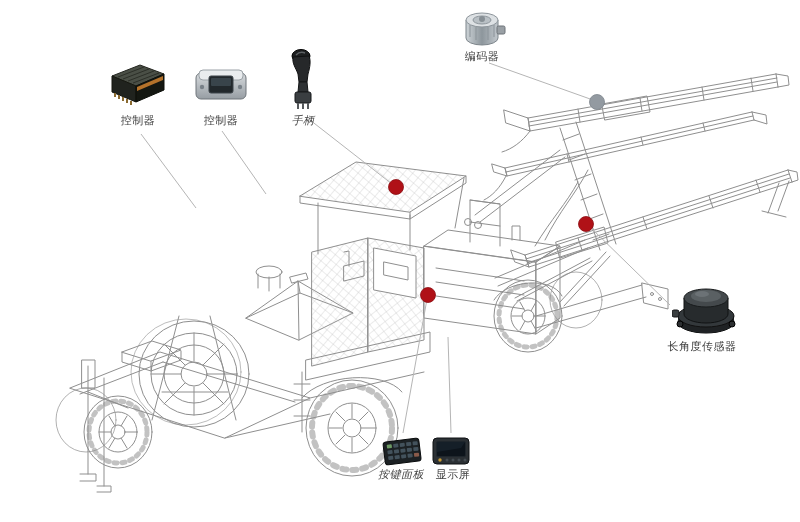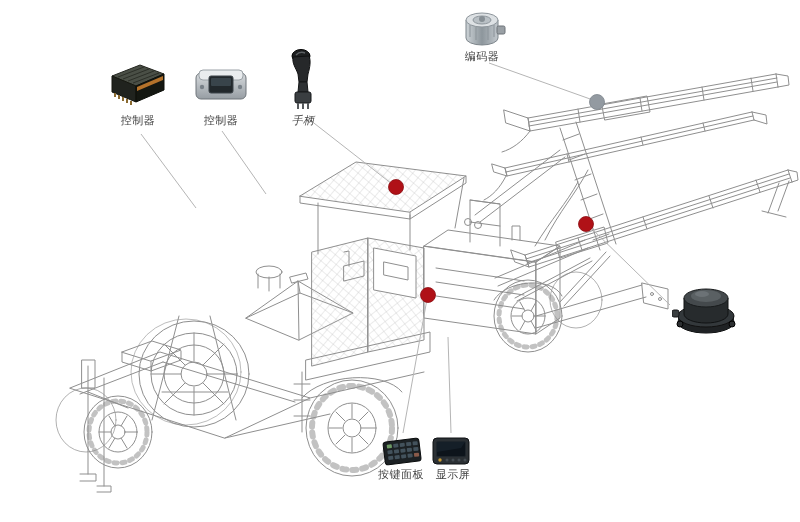--- a/index.html
+++ b/index.html
@@ -233,20 +233,21 @@
       <ellipse cx="34" cy="36" rx="28" ry="11" fill="#33383b" stroke="#111"></ellipse>
       <path d="M12,18 L12,34 A22,9 0 0 0 56,34 L56,18" fill="#272b2d" stroke="#101213"></path>
       <ellipse cx="34" cy="18" rx="22" ry="9" fill="#44494c" stroke="#191c1d"></ellipse>
       <ellipse cx="34" cy="16" rx="15" ry="6" fill="#5a6063"></ellipse>
       <ellipse cx="30" cy="14" rx="7" ry="3" fill="#71777a" opacity="0.8"></ellipse>
       <circle cx="8" cy="44" r="3" fill="#2c2f31" stroke="#000"></circle>
       <circle cx="60" cy="44" r="3" fill="#2c2f31" stroke="#000"></circle>
       <rect x="0" y="30" width="7" height="7" rx="2" fill="#3a3e40" stroke="#141517"></rect>
     </svg>
   </div>
+  <div class="clabel" style="left:648px;top:339px;width:108px;">长角度传感器</div>
 
   <div class="comp" style="left:380px;top:434px;">
     <svg width="44" height="33" viewBox="0 0 44 33">
       <g transform="rotate(-7 22 17)">
         <rect x="4" y="6" width="36" height="23" rx="3" fill="#1c2124" stroke="#0a0c0d"></rect>
         <g fill="#43525c">
           <rect x="7.5" y="9" width="5" height="3.8" rx="0.8" fill="#6e9a64"></rect>
           <rect x="14" y="9" width="5" height="3.8" rx="0.8"></rect>
           <rect x="20.5" y="9" width="5" height="3.8" rx="0.8"></rect>
           <rect x="27" y="9" width="5" height="3.8" rx="0.8"></rect>
@@ -258,21 +259,21 @@
           <rect x="33.5" y="14.8" width="5" height="3.8" rx="0.8"></rect>
           <rect x="7.5" y="20.6" width="5" height="3.8" rx="0.8"></rect>
           <rect x="14" y="20.6" width="5" height="3.8" rx="0.8"></rect>
           <rect x="20.5" y="20.6" width="5" height="3.8" rx="0.8"></rect>
           <rect x="27" y="20.6" width="5" height="3.8" rx="0.8"></rect>
           <rect x="33.5" y="20.6" width="5" height="3.8" rx="0.8" fill="#8a5a4a"></rect>
         </g>
       </g>
     </svg>
   </div>
-  <div class="clabel" style="left:366px;top:467px;width:70px;">按键面板</div>
+  <div class="clabel" style="left:366px;top:467px;width:70px;font-style:italic;">按键面板</div>
 
   <div class="comp" style="left:431px;top:434px;">
     <svg width="40" height="33" viewBox="0 0 40 33">
       <rect x="2" y="4" width="36" height="26" rx="4" fill="#2b3034" stroke="#0e1012"></rect>
       <rect x="5.5" y="7.5" width="29" height="15" rx="1.5" fill="#0d141b" stroke="#1f262c"></rect>
       <path d="M6,8 L34,8 L30,14 L6,18 Z" fill="#18222c" opacity="0.8"></path>
       <circle cx="9" cy="26" r="1.7" fill="#c79a33"></circle>
       <circle cx="16" cy="26" r="1.5" fill="#454c52"></circle>
       <circle cx="22" cy="26" r="1.5" fill="#454c52"></circle>
       <circle cx="28" cy="26" r="1.5" fill="#454c52"></circle>

